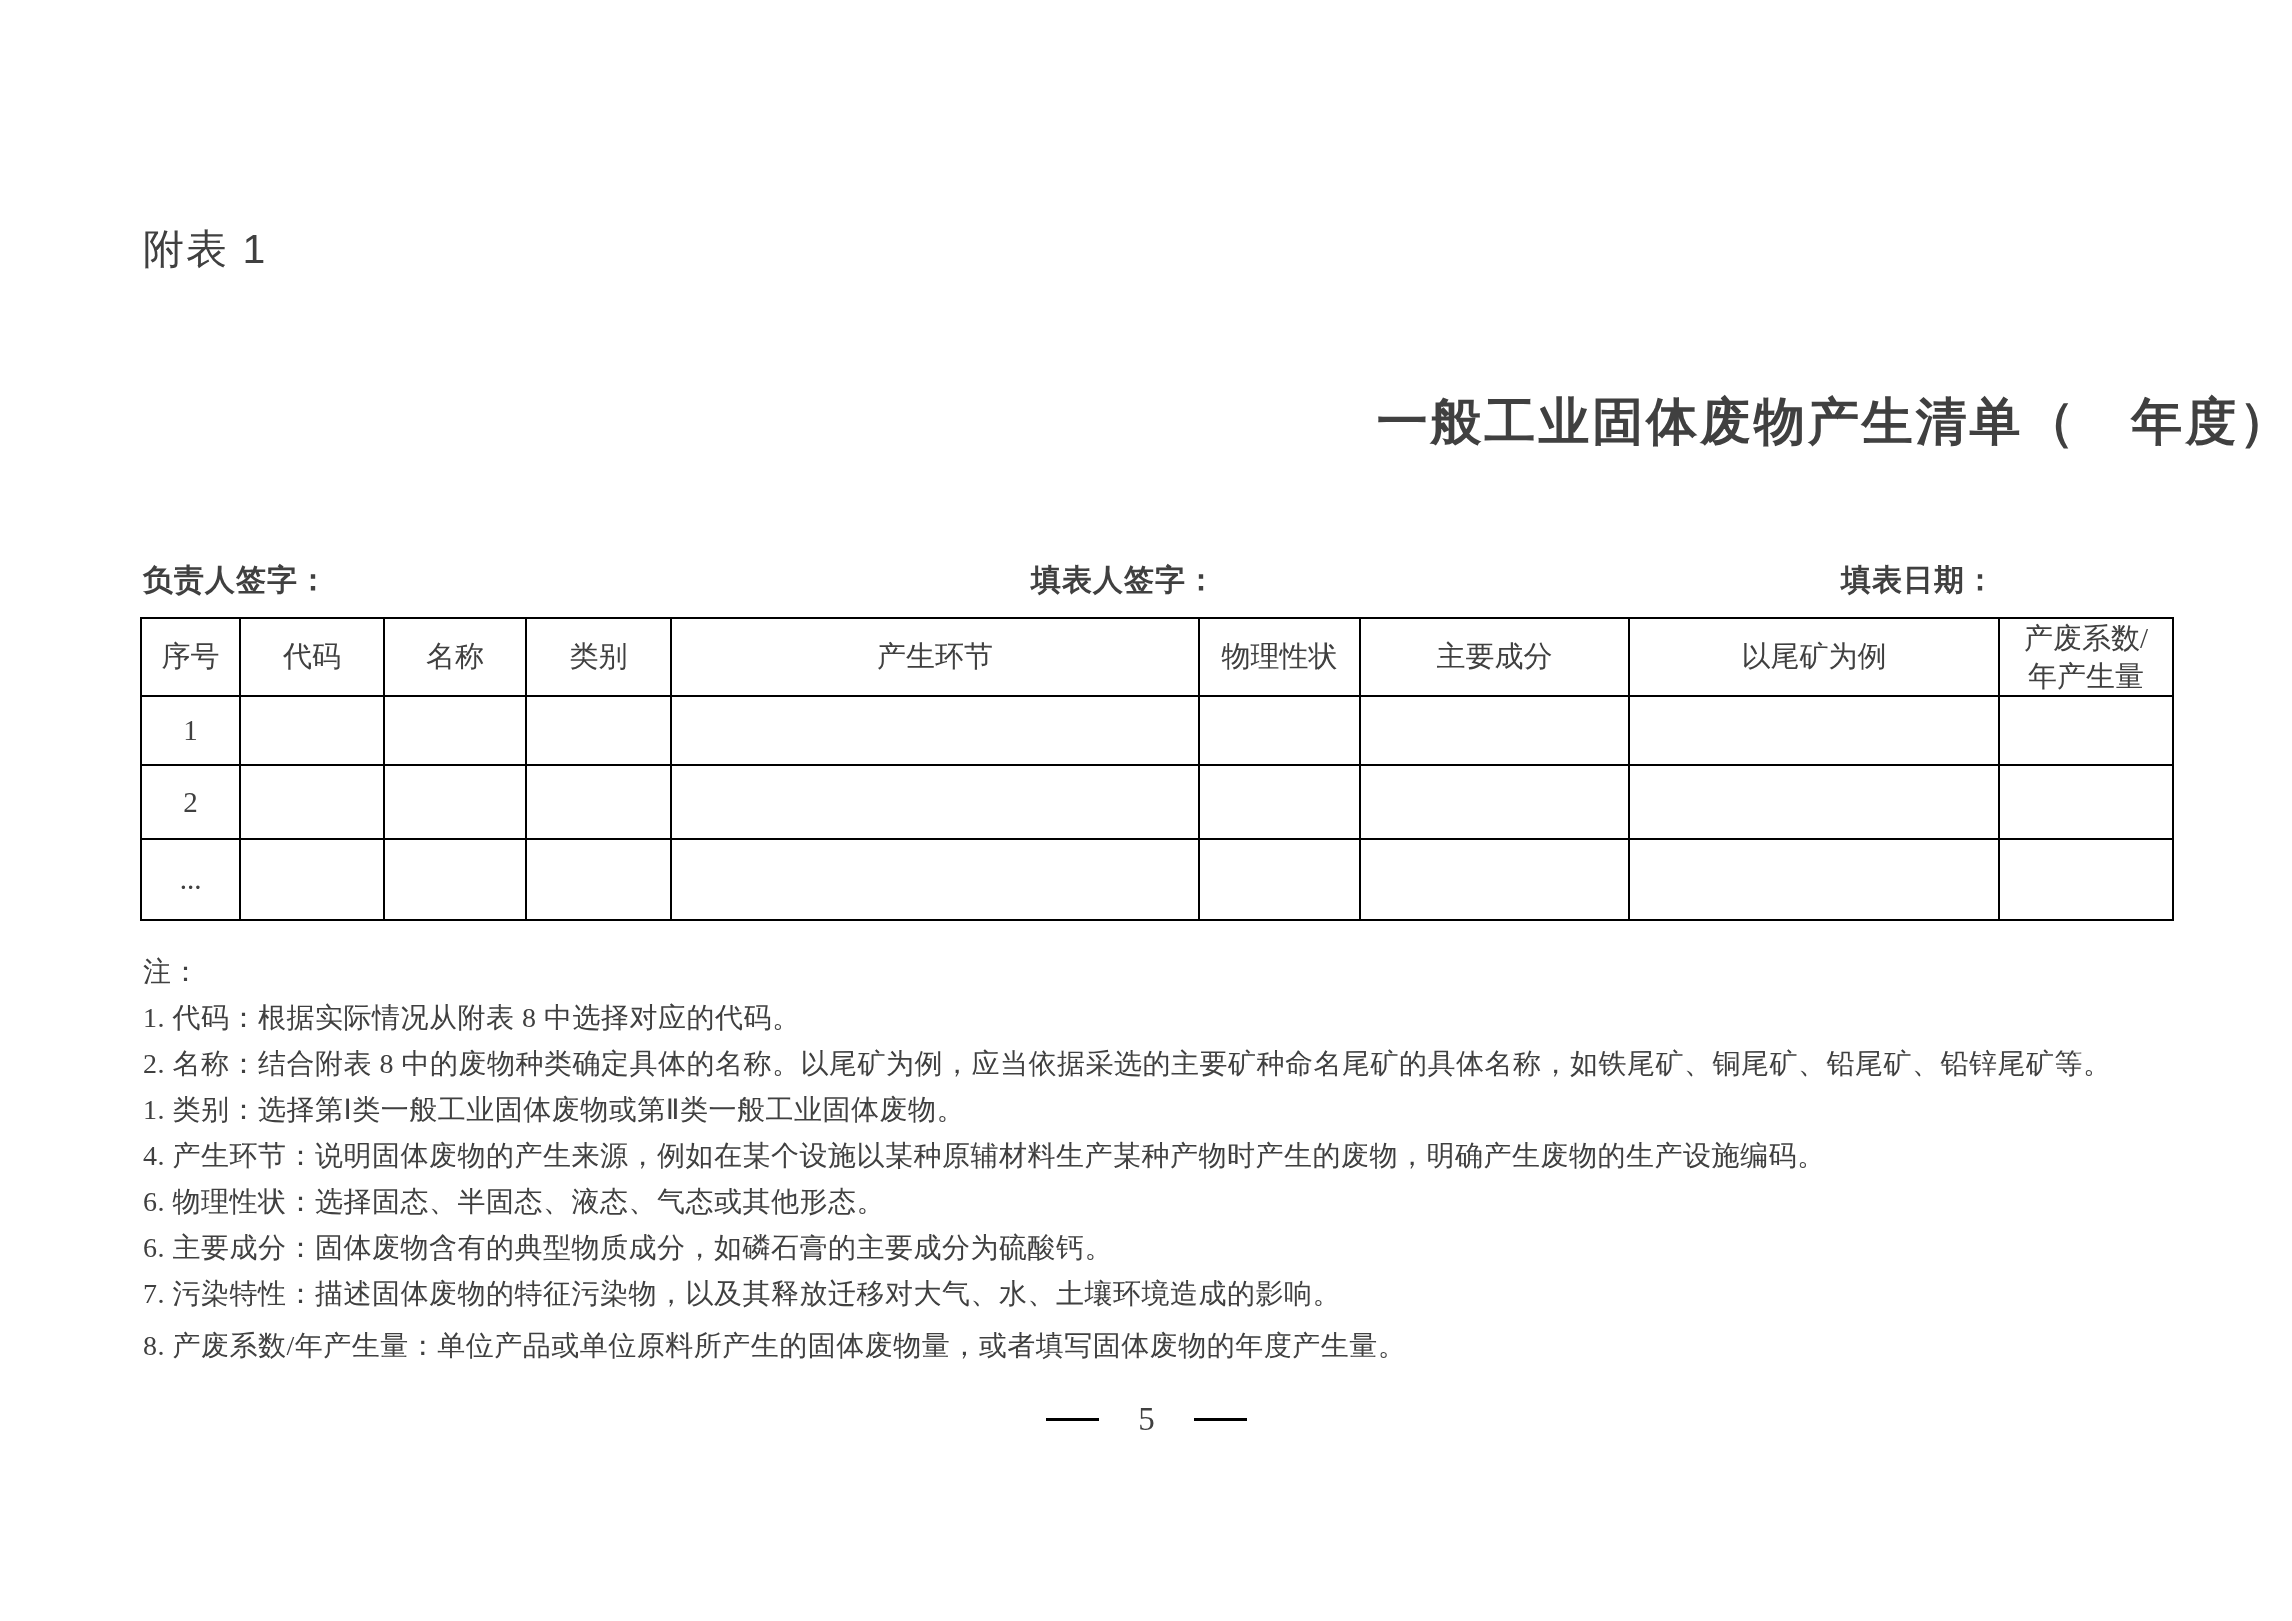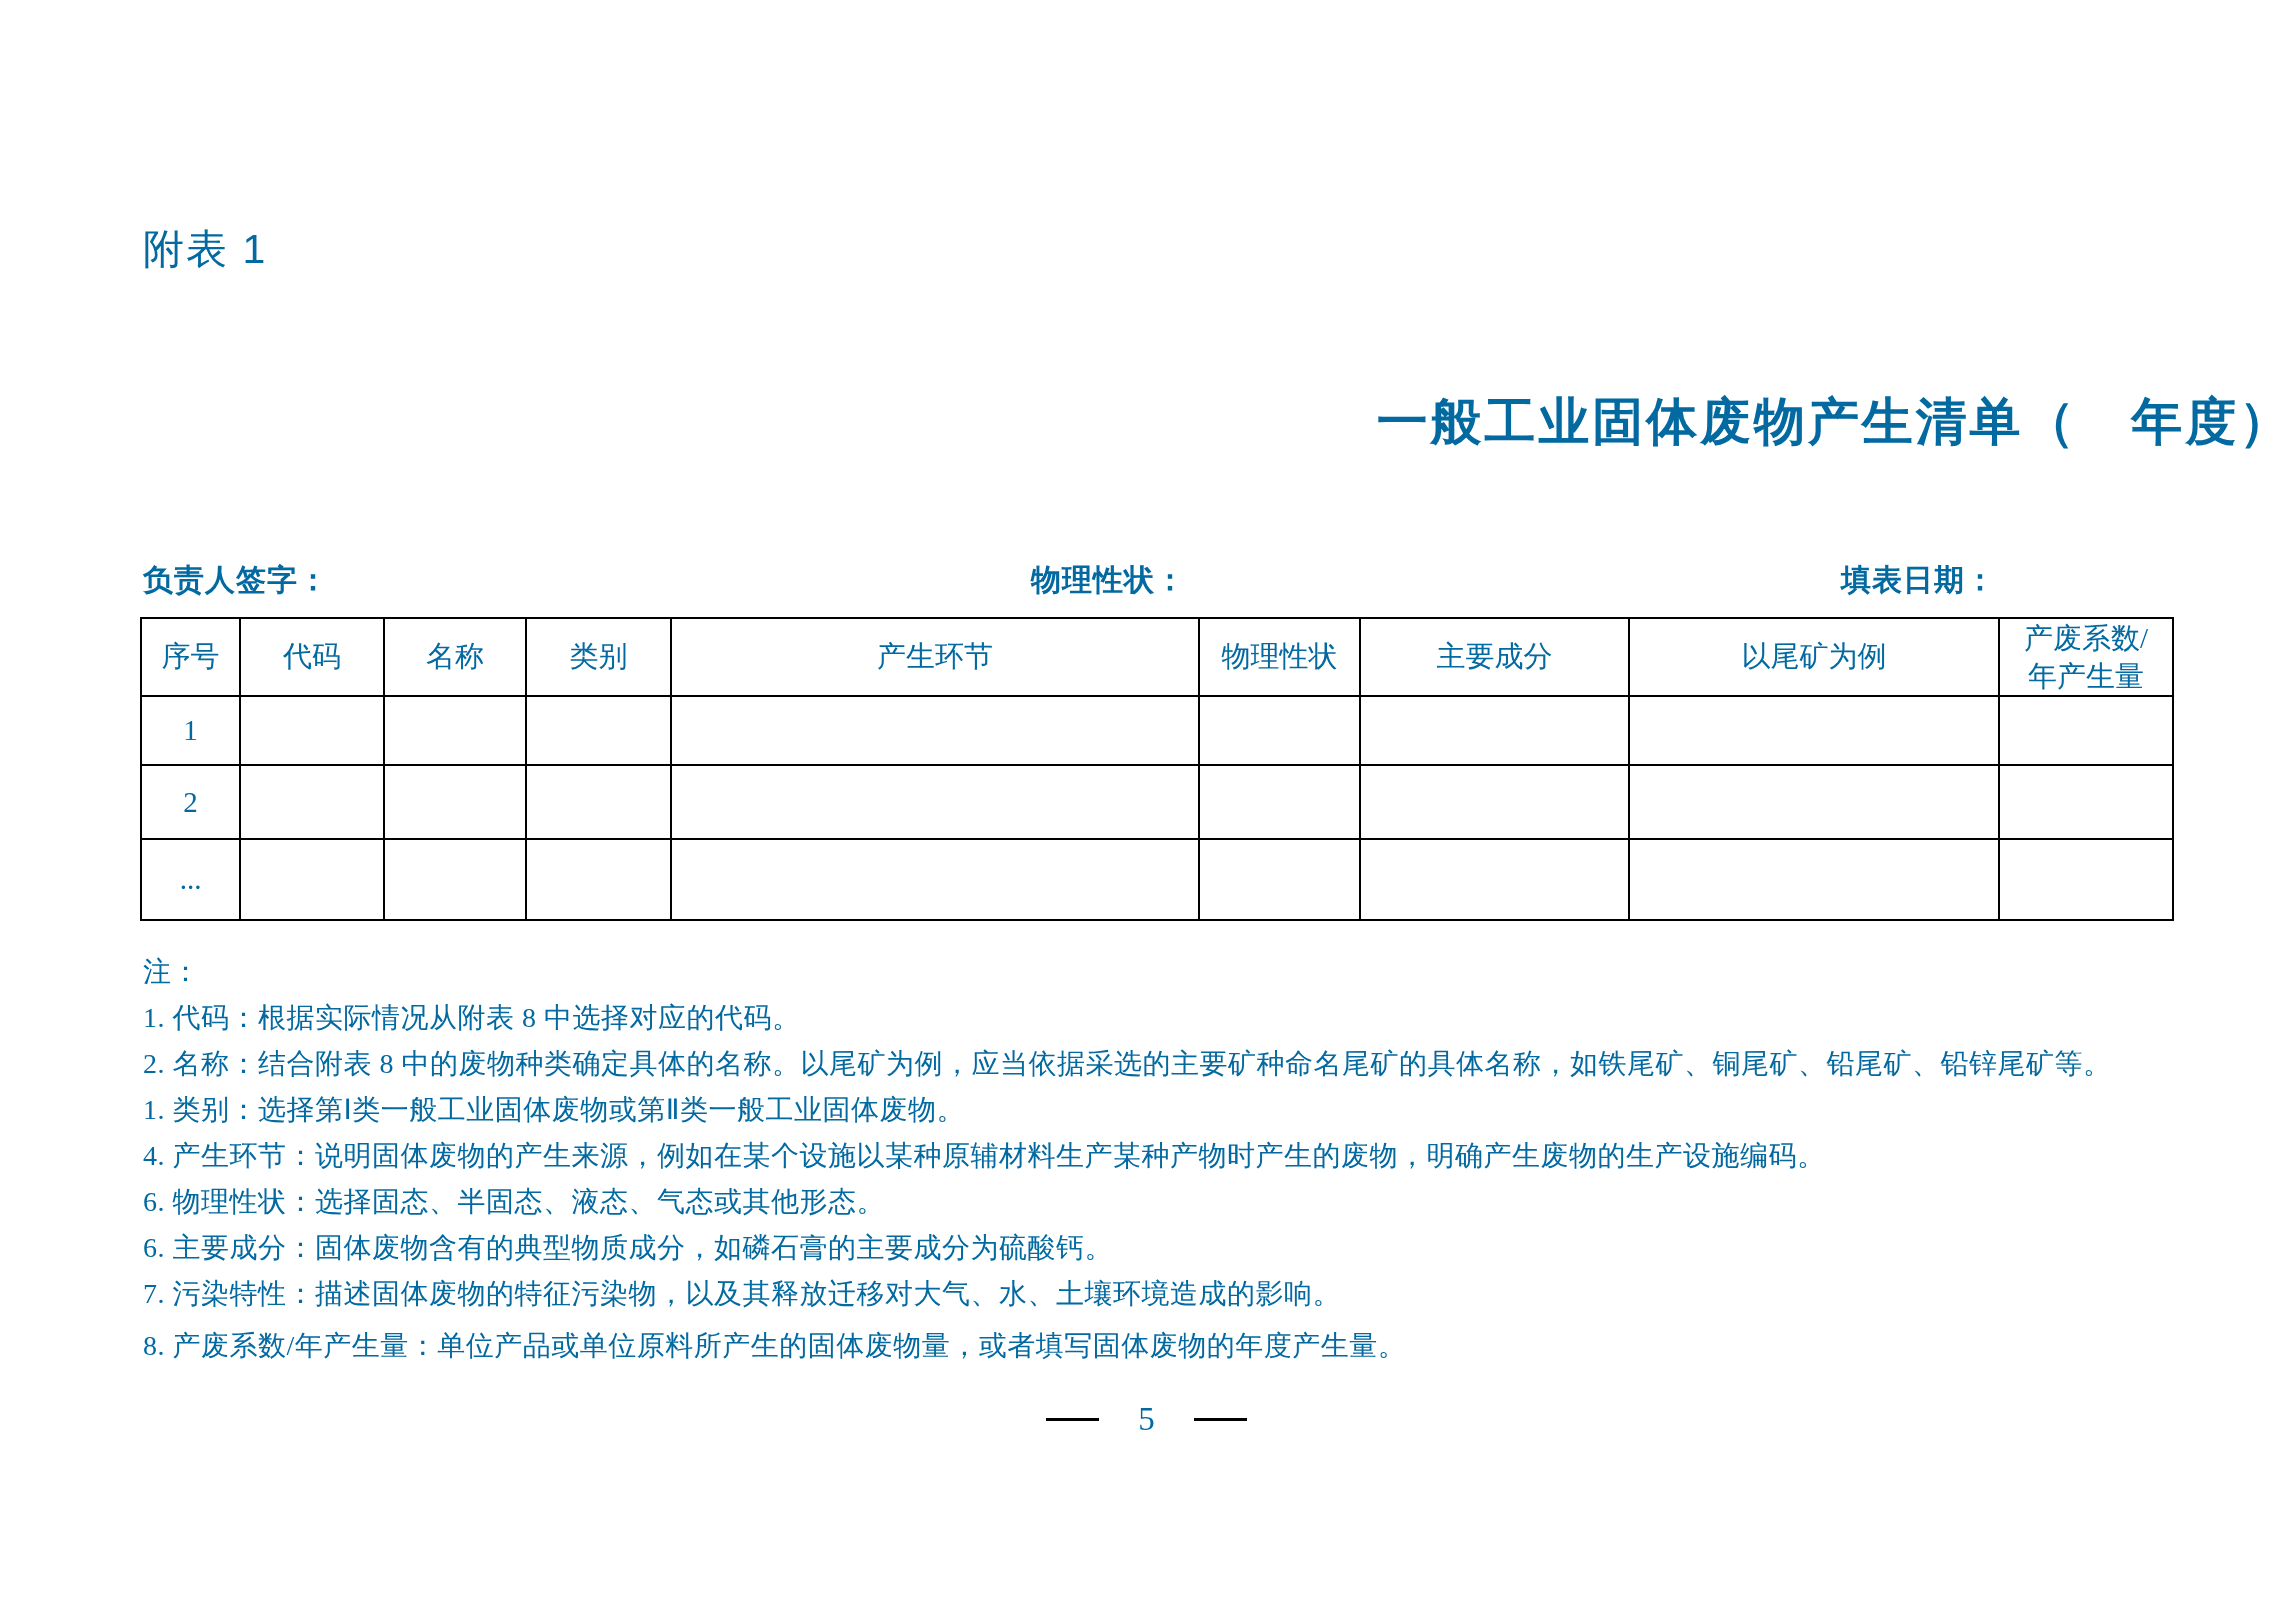--- a/index.html
+++ b/index.html
@@ -1,16 +1,16 @@
 <!DOCTYPE html>
 <html><head>
 <meta charset="utf-8">
 <style>
   html,body{margin:0;padding:0;background:#ffffff;}
-  .page{position:relative;width:2293px;height:1621px;background:#ffffff;color:#0369a1;overflow:hidden;}
+  .page{position:relative;width:2293px;height:1621px;background:#ffffff;color:#404040;overflow:hidden;}
 
   .sans{font-family:"Liberation Sans",sans-serif;}
   .serif{font-family:"Liberation Serif",serif;}
 
   .attachment-label{
     position:absolute;left:143px;top:222px;
     font-size:41px;font-weight:500;letter-spacing:2px;
   }
   .doc-title{
     position:absolute;left:0;top:388px;width:100%;
@@ -54,21 +54,21 @@
 </head>
 <body>
 
 <div class="page">
 
   <div class="attachment-label sans">附表 1</div>
 
   <div class="doc-title sans">一般工业固体废物产生清单（　年度）</div>
 
   <div class="sig-label sig-responsible sans">负责人签字：</div>
-  <div class="sig-label sig-filler sans">物理性状：</div>
+  <div class="sig-label sig-filler sans">填表人签字：</div>
   <div class="sig-label sig-date sans">填表日期：</div>
 
   <div class="table-wrap">
     <table class="main serif">
       <colgroup>
         <col style="width:99px">
           <col style="width:144px">
           <col style="width:142px">
         <col style="width:145px">
           <col style="width:528px">

